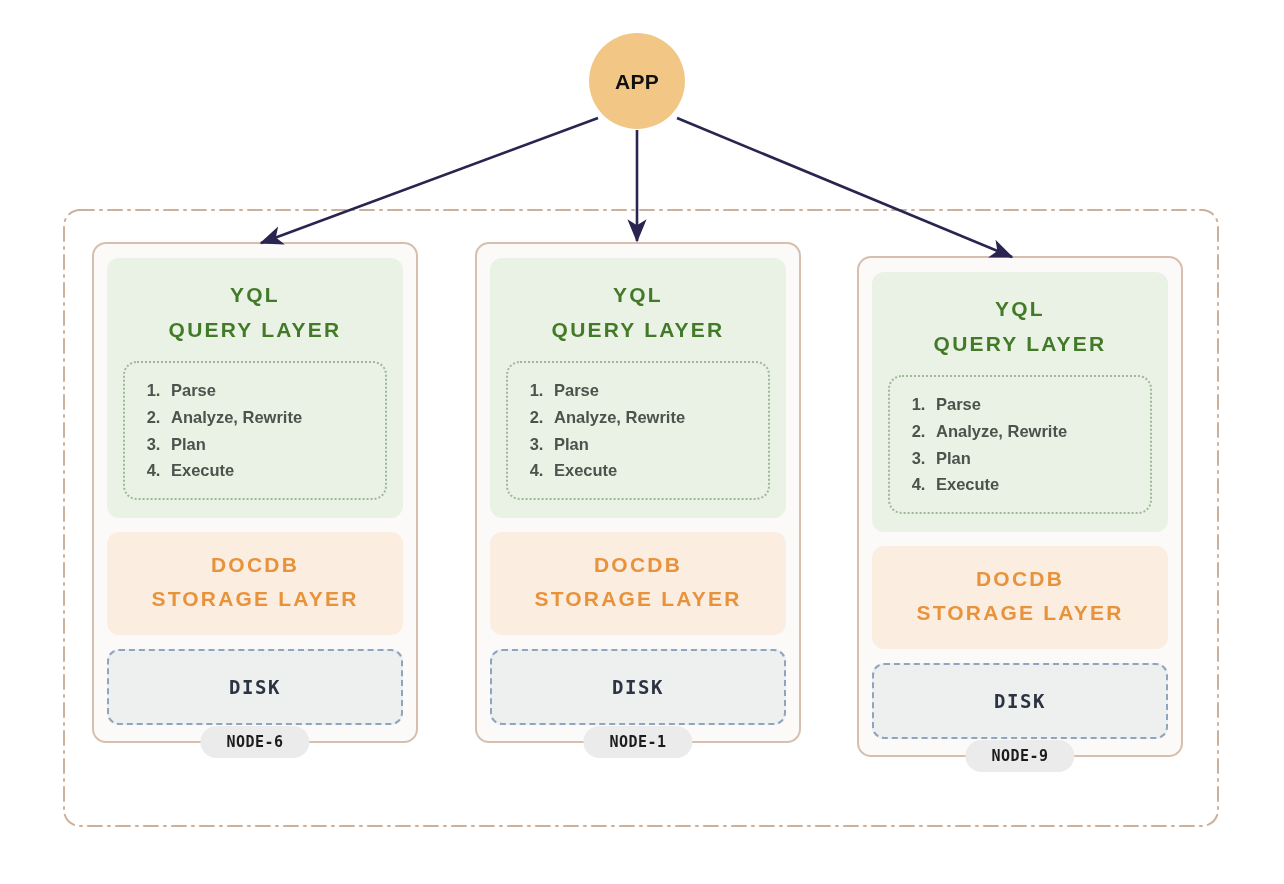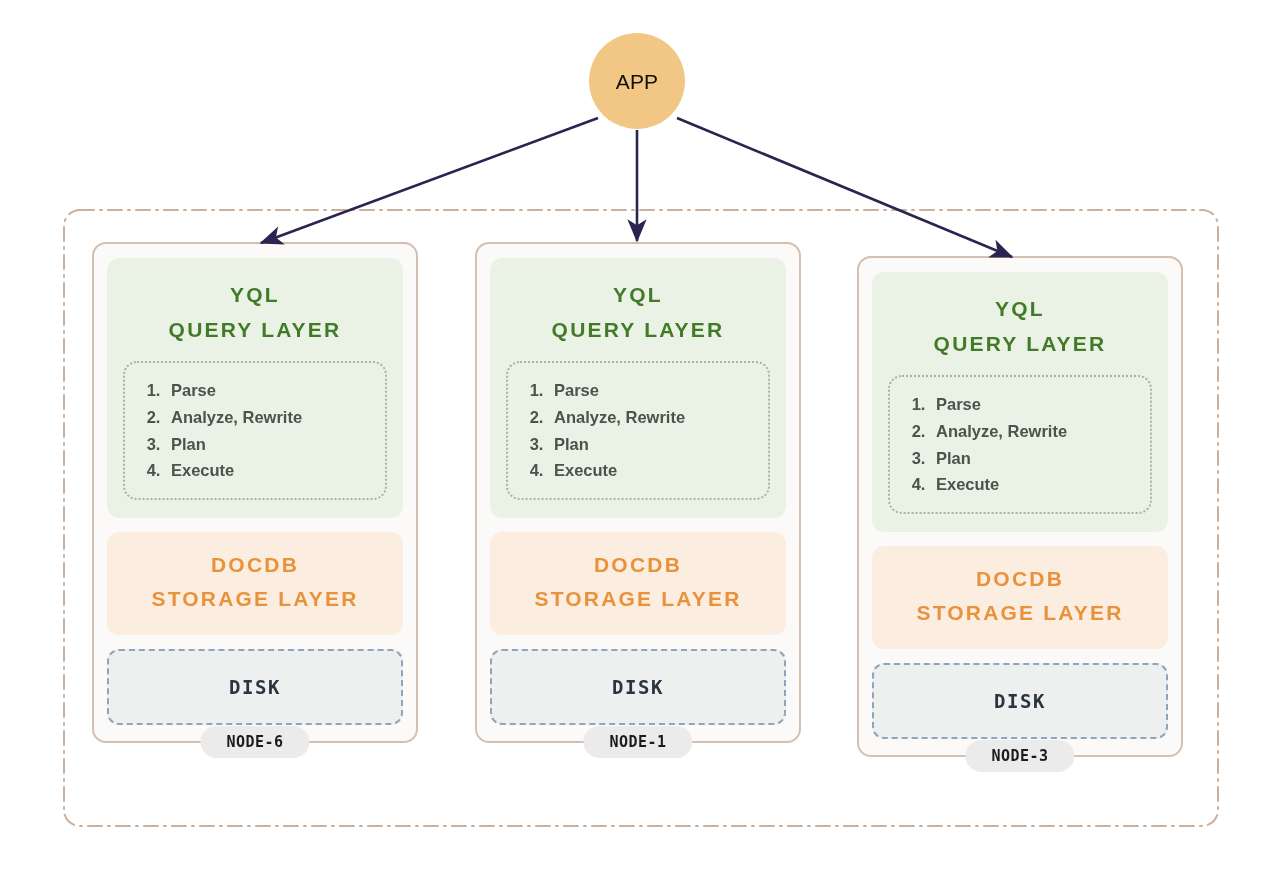--- a/index.html
+++ b/index.html
@@ -42,21 +42,21 @@
     height: 96px;
     border-radius: 50%;
     background: #f2c786;
     display: flex;
     align-items: center;
     justify-content: center;
     z-index: 4;
   }
   #app-node .app-label {
     font-size: 21px;
-    font-weight: 400;
+    font-weight: 700;
     color: #101010;
     letter-spacing: 0.2px;
     line-height: 1;
   }
 
   
   #cluster {
     position: absolute;
     left: 63px;
     top: 209px;
@@ -261,21 +261,21 @@
           </ol>
         </div>
       </div>
       <div class="docdb-block">
         <div class="docdb-title">DOCDB
 STORAGE LAYER</div>
       </div>
       <div class="disk-block">
         <span class="disk-label">DISK</span>
       </div>
-      <div class="node-pill">NODE-3</div>
+      <div class="node-pill">NODE-9</div>
     </div>
 
   </div>
 
   <svg id="arrows" viewBox="0 0 1284 884">
     <defs>
       <marker id="ah" markerWidth="10" markerHeight="10" refX="8.4" refY="4" orient="auto" markerUnits="strokeWidth">
         <path d="M0,0.3 L9,4 L0,7.7 L2.3,4 Z" fill="#2a2550"></path>
       </marker>
     </defs>

